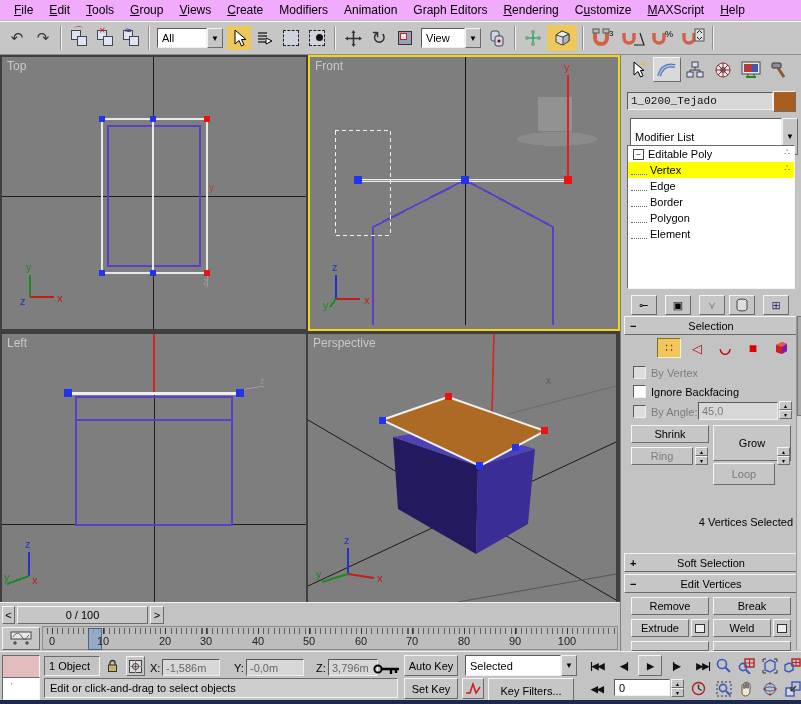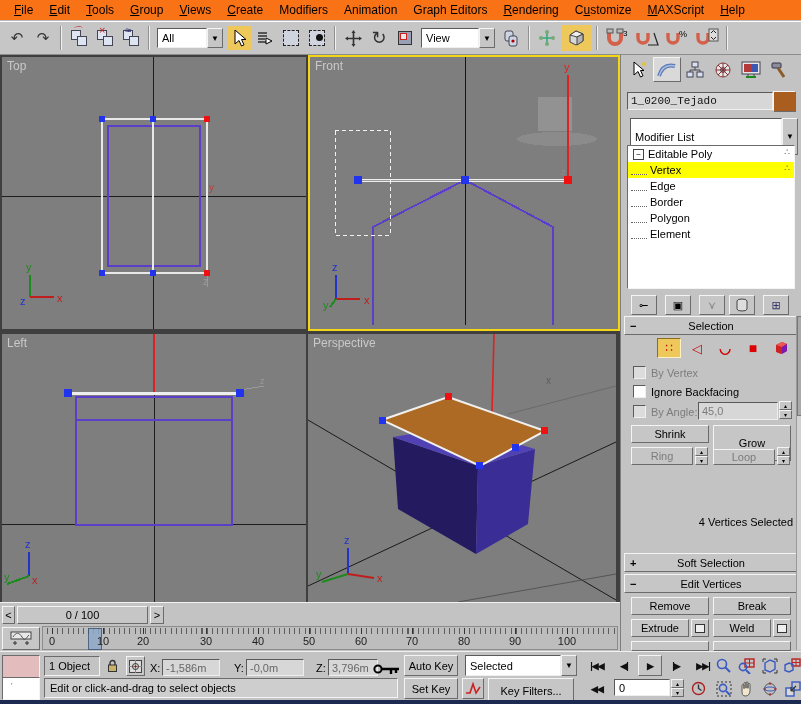--- a/index.html
+++ b/index.html
@@ -7,21 +7,21 @@
   .abs{position:absolute;}
   
   .raised{border:1px solid;border-color:#f4f4f4 #6b6b6b #6b6b6b #f4f4f4;background:#c6c6c6;}
   .sunk{border:1px solid;border-color:#6b6b6b #f4f4f4 #f4f4f4 #6b6b6b;}
   .field{background:#d7d7d7;border:1px solid;border-color:#5a5a5a #efefef #efefef #5a5a5a;}
   .white{background:#fff;}
   .btn{display:flex;align-items:center;justify-content:center;cursor:default;box-sizing:border-box;}
   .gold{background:#eec85a !important;border-color:#8a6d1e #fff2c0 #fff2c0 #8a6d1e !important;}
   .dis{color:#7c7c7c;}
   
-  #menubar{left:0;top:0;width:801px;height:21px;background:#f97316;border-bottom:1px solid #b9b9b9;display:flex;align-items:center;padding-left:6px;box-sizing:border-box;font-size:12px;}
+  #menubar{left:0;top:0;width:801px;height:21px;background:#f0abfc;border-bottom:1px solid #b9b9b9;display:flex;align-items:center;padding-left:6px;box-sizing:border-box;font-size:12px;}
   .menu-item{padding:2px 8px;}
   .accel{text-decoration:underline;}
   
   #toolbar{left:0;top:21px;width:801px;height:34px;background:#c6c6c6;border-top:1px solid #fff;border-bottom:1px solid #8d8d8d;display:flex;align-items:center;box-sizing:border-box;padding-left:4px;}
   .tb{width:24px;height:24px;margin:0 1px;font-size:15px;color:#333;}
   .tsep{width:1px;height:24px;background:#8f8f8f;border-right:1px solid #f2f2f2;margin:0 4px;}
   .dd{display:flex;height:20px;margin:0 3px;}
   .ddtxt{background:#fff;border:1px solid;border-color:#5a5a5a #efefef #efefef #5a5a5a;display:flex;align-items:center;padding:0 4px;box-sizing:border-box;}
   .ddbtn{width:16px;font-size:8px;}
   .twobox{position:relative;width:16px;height:16px;}
@@ -147,21 +147,21 @@
           <polygon points="0,8.5 3,6.5 3,10.5" fill="#333"></polygon>
           <polygon points="17,8.5 14,6.5 14,10.5" fill="#333"></polygon>
         </svg>
     </div>
     <div class="tb btn" style="font-size:18px">↻</div>
     <div class="tb btn">
         <span style="width:12px;height:12px;background:#9aa0b4;border:1px solid #333;position:relative">
           <b style="position:absolute;left:1px;top:1px;width:5px;height:5px;border:1px solid #c22;background:#e8e8e8"></b>
         </span>
       </div>
-    <div class="dd" style="width:74px">
+    <div class="dd" style="width:60px">
       <div class="ddtxt" style="flex:1">View</div>
       <div class="ddbtn btn raised">▼</div>
     </div>
     <div class="tb btn">
       <svg width="16" height="17" viewBox="0 0 16 17">
           <rect x="2" y="1" width="8" height="10" rx="2" fill="#cdd4e4" stroke="#445"></rect>
           <rect x="6" y="6" width="8" height="10" rx="2" fill="#cdd4e4" stroke="#445"></rect>
           <circle cx="10" cy="11" r="1.6" fill="#a00"></circle>
         </svg>
     </div>
@@ -336,21 +336,21 @@
           <rect x="1" y="1" width="20" height="7" fill="#e8e8e8" stroke="#444"></rect>
           <path d="M3 6c3-5 6-5 9 0s4 1 7-2" fill="none" stroke="#555"></path>
           <path d="M5 10v4M17 10v4M3 12h4M15 12h4" stroke="#333"></path>
         </svg>
     </div>
     <div id="ruler">
       <div class="minor"></div>
       <div id="framemarker"></div>
       <span class="tick" style="left:9px">0</span>
       <span class="tick" style="left:60px">10</span>
-      <span class="tick" style="left:100px">20</span>
+      <span class="tick" style="left:122px">20</span>
       <span class="tick" style="left:163px">30</span>
       <span class="tick" style="left:215px">40</span>
       <span class="tick" style="left:266px">50</span>
       <span class="tick" style="left:318px">60</span>
       <span class="tick" style="left:369px">70</span>
       <span class="tick" style="left:421px">80</span>
       <span class="tick" style="left:472px">90</span>
       <span class="tick" style="left:524px">100</span>
     </div>
   </div>
@@ -490,21 +490,21 @@
         <div class="raised">▾</div>
       </div>
 
     <div class="btn raised abs" style="left:10px;top:370px;width:78px;height:18px">Shrink</div>
     <div class="btn raised abs" style="left:92px;top:370px;width:78px;height:36px">Grow</div>
     <div class="btn raised abs dis" style="left:10px;top:392px;width:62px;height:18px">Ring</div>
     <div class="spin abs" style="left:74px;top:392px">
         <div class="raised">▴</div>
         <div class="raised">▾</div>
       </div>
-    <div class="btn raised abs dis" style="left:92px;top:394px;width:62px;height:16px">Loop</div>
+    <div class="btn raised abs dis" style="left:92px;top:408px;width:62px;height:22px">Loop</div>
     <div class="spin abs" style="left:156px;top:392px">
         <div class="raised">▴</div>
         <div class="raised">▾</div>
       </div>
 
 
     <div class="abs" style="left:0;top:461px;width:172px;text-align:right;padding-right:8px">4 Vertices Selected</div>
 
     <div class="roll raised" style="top:498px">
       <span class="pm">+</span>

